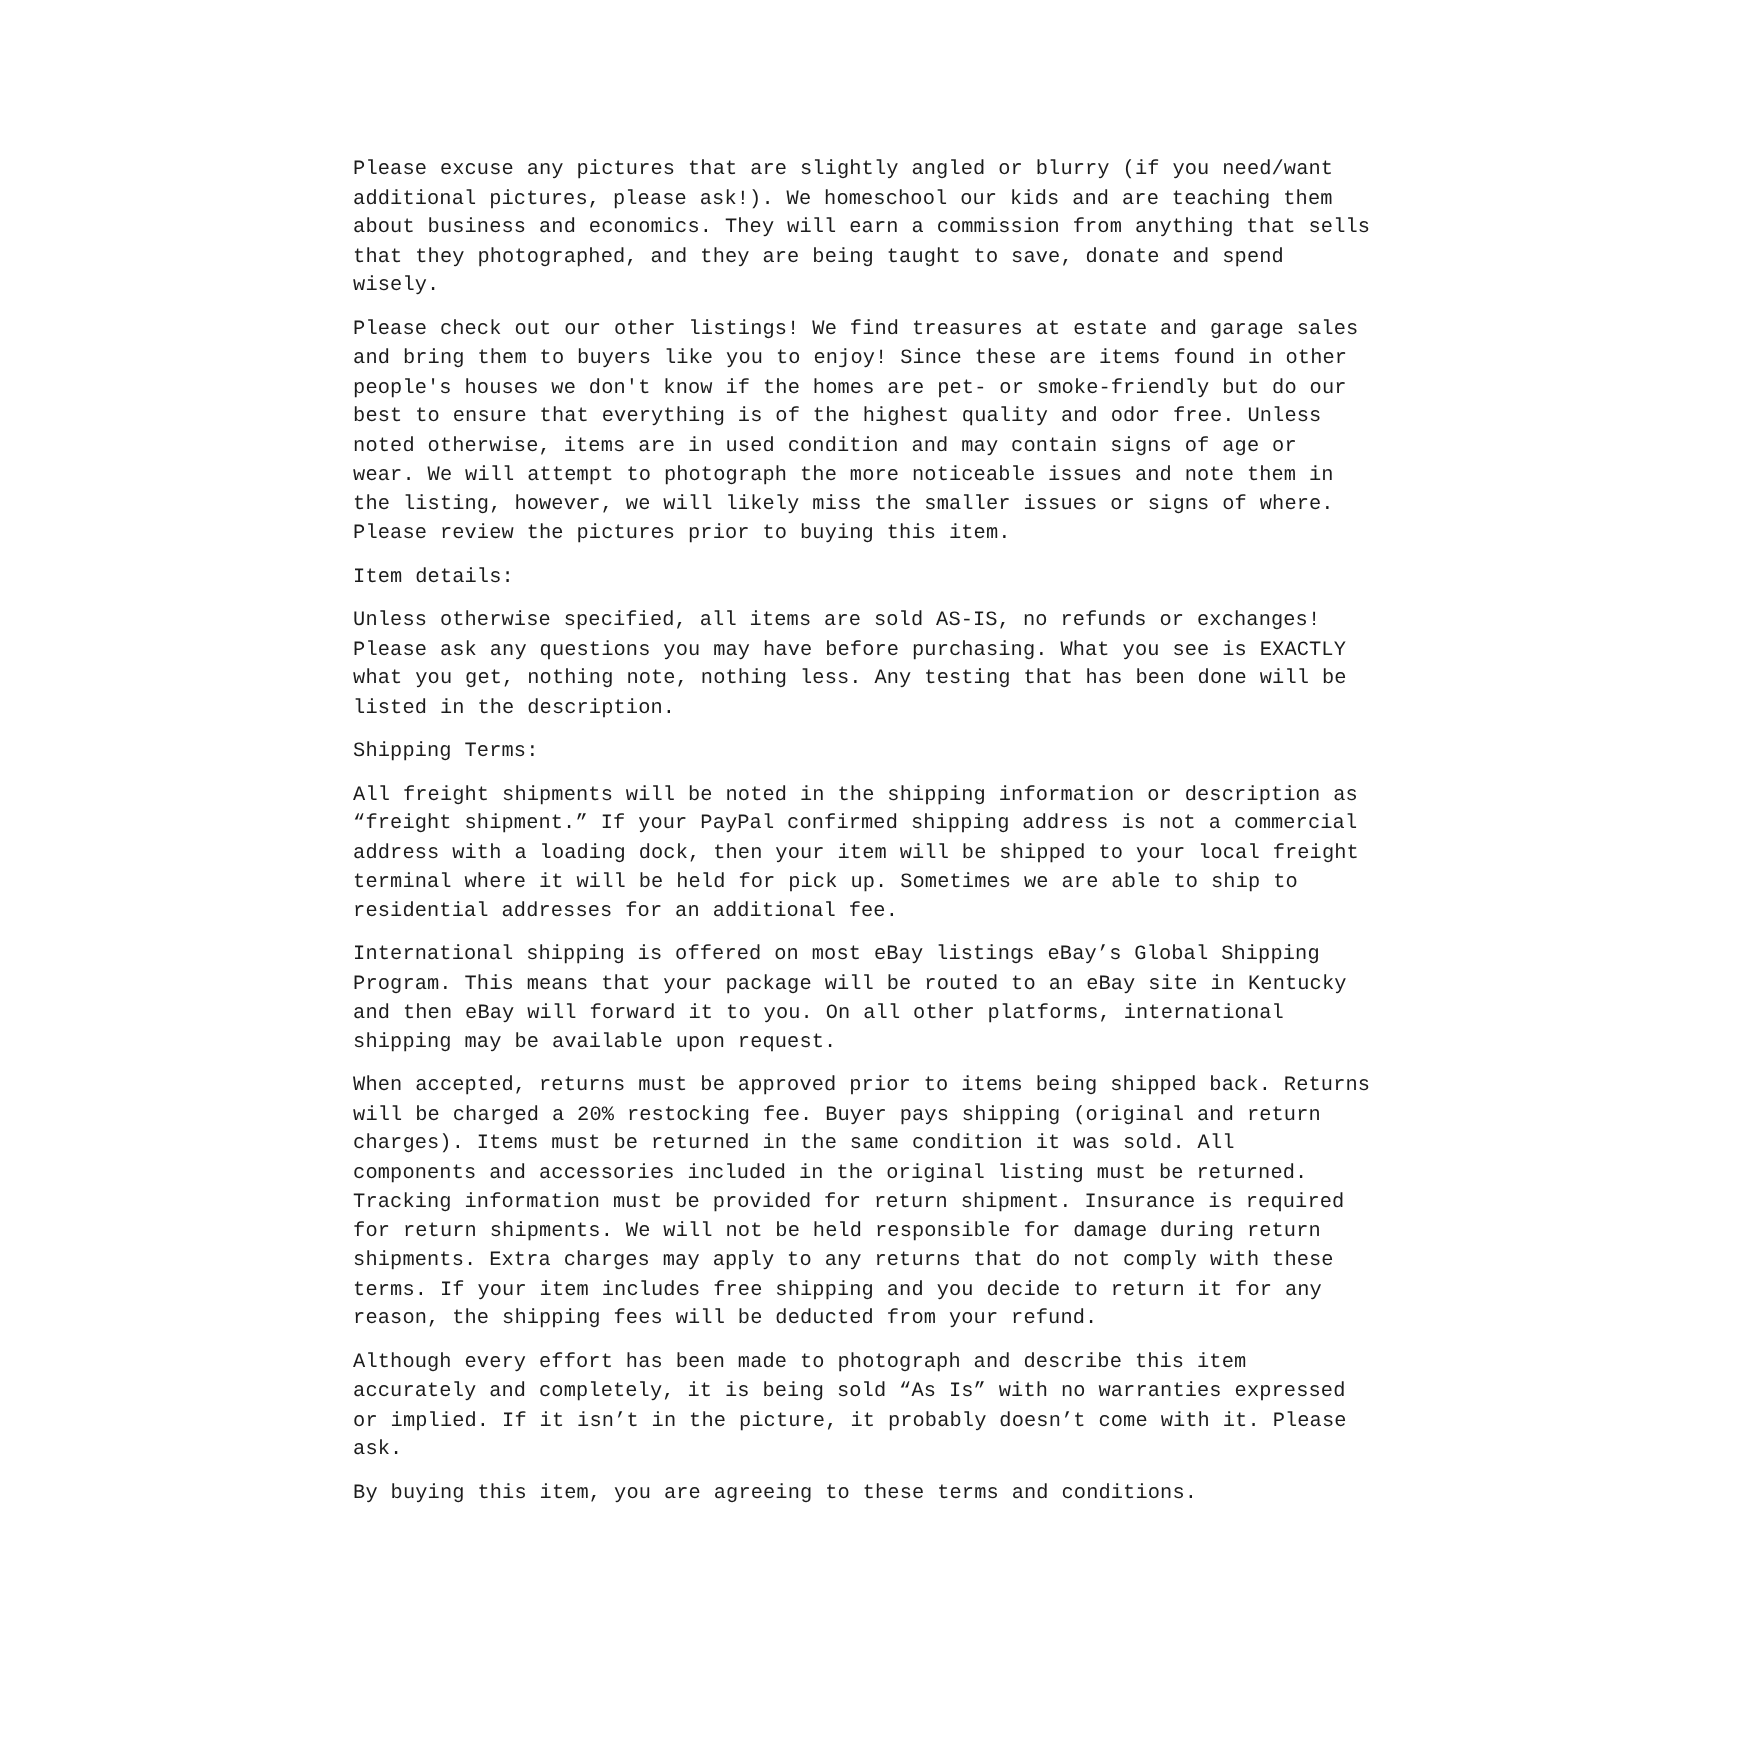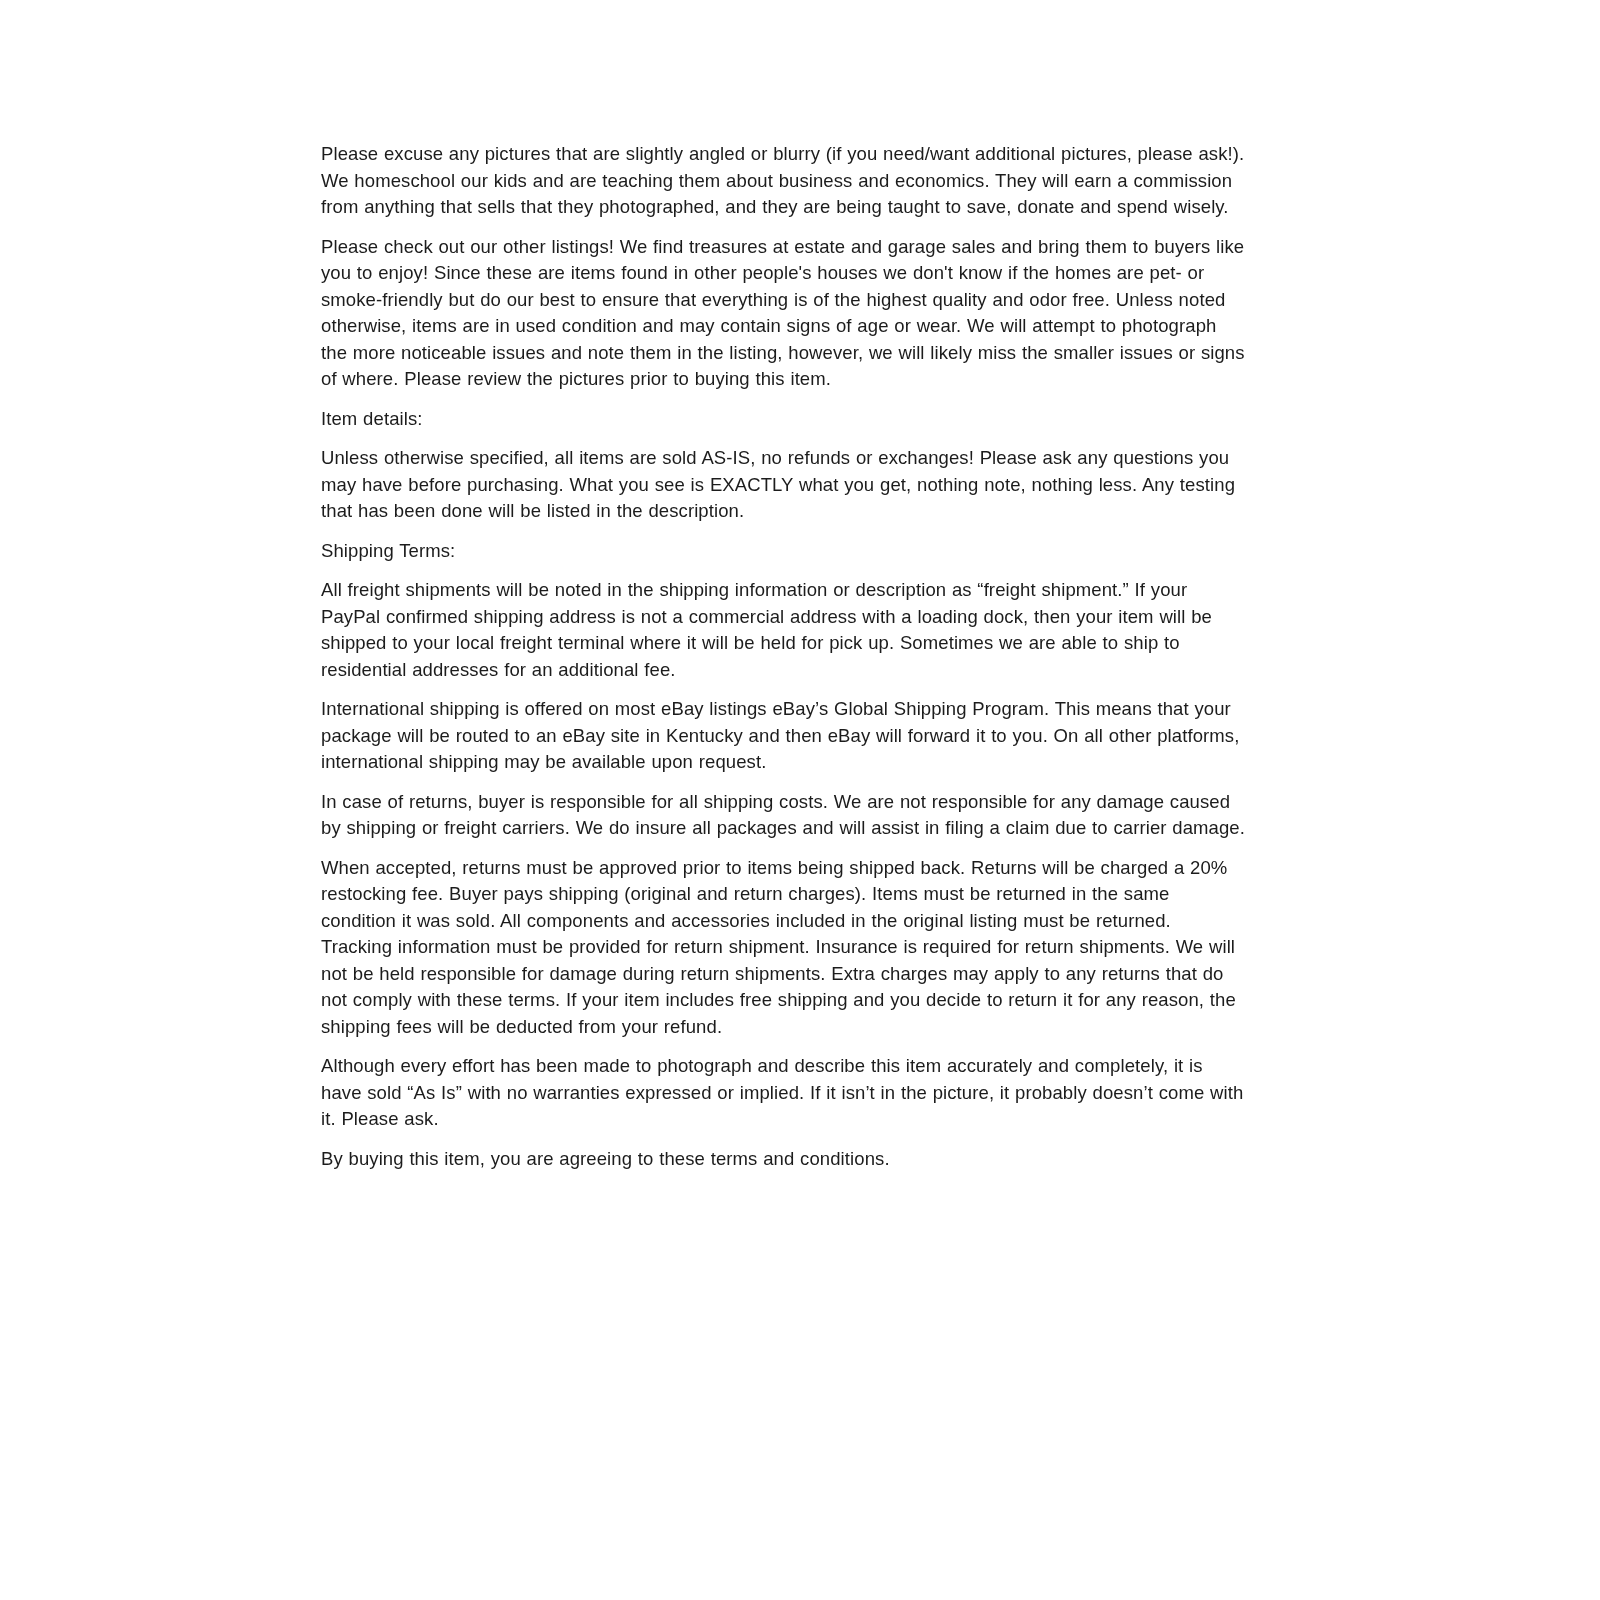--- a/index.html
+++ b/index.html
@@ -1,15 +1,15 @@
 <!DOCTYPE html>
 <html><head>
 <meta charset="utf-8">
 <style>
-  * { margin: 0; padding: 0; box-sizing: border-box; }
+  * { margin: 0; padding: 0; box-sizing: border-box; font-family: Liberation Mono, monospace; }
   html, body {
     width: 1600px;
     height: 1600px;
     background: #ffffff;
     font-family: "Liberation Sans", "DejaVu Sans", sans-serif;
   }
   .page {
     position: absolute;
     left: 0;
     top: 0;
@@ -40,18 +40,17 @@
 
 <div class="page">
   <div class="doc-body">
     <p>Please excuse any pictures that are slightly angled or blurry (if you need/want additional pictures, please ask!). We homeschool our kids and are teaching them about business and economics. They will earn a commission from anything that sells that they photographed, and they are being taught to save, donate and spend wisely.</p>
     <p>Please check out our other listings! We find treasures at estate and garage sales and bring them to buyers like you to enjoy! Since these are items found in other people's houses we don't know if the homes are pet- or smoke-friendly but do our best to ensure that everything is of the highest quality and odor free. Unless noted otherwise, items are in used condition and may contain signs of age or wear. We will attempt to photograph the more noticeable issues and note them in the listing, however, we will likely miss the smaller issues or signs of where. Please review the pictures prior to buying this item.</p>
     <p>Item details:</p>
     <p> Unless otherwise specified, all items are sold AS-IS, no refunds or exchanges! Please ask any questions you may have before purchasing. What you see is EXACTLY what you get, nothing note, nothing less. Any testing that has been done will be listed in the description.</p>
     <p>Shipping Terms:</p>
     <p>All freight shipments will be noted in the shipping information or description as “freight shipment.” If your PayPal confirmed shipping address is not a commercial address with a loading dock, then your item will be shipped to your local freight terminal where it will be held for pick up. Sometimes we are able to ship to residential addresses for an additional fee.</p>
     <p>International shipping is offered on most eBay listings eBay’s Global Shipping Program. This means that your package will be routed to an eBay site in Kentucky and then eBay will forward it to you. On all other platforms, international shipping may be available upon request.</p>
-    <p>In case of returns, buyer is responsible for all shipping costs. We are not responsible for any damage caused by shipping or freight carriers. We do insure all packages and will assist in filing a claim due to carrier damage.</p>
     <p>When accepted, returns must be approved prior to items being shipped back. Returns will be charged a 20% restocking fee. Buyer pays shipping (original and return charges). Items must be returned in the same condition it was sold. All components and accessories included in the original listing must be returned. Tracking information must be provided for return shipment. Insurance is required for return shipments. We will not be held responsible for damage during return shipments. Extra charges may apply to any returns that do not comply with these terms. If your item includes free shipping and you decide to return it for any reason, the shipping fees will be deducted from your refund.</p>
-    <p>Although every effort has been made to photograph and describe this item accurately and completely, it is have sold “As Is” with no warranties expressed or implied. If it isn’t in the picture, it probably doesn’t come with it. Please ask.</p>
+    <p>Although every effort has been made to photograph and describe this item accurately and completely, it is being sold “As Is” with no warranties expressed or implied. If it isn’t in the picture, it probably doesn’t come with it. Please ask.</p>
     <p>By buying this item, you are agreeing to these terms and conditions.</p>
   </div>
 </div>
 
 </body></html>

